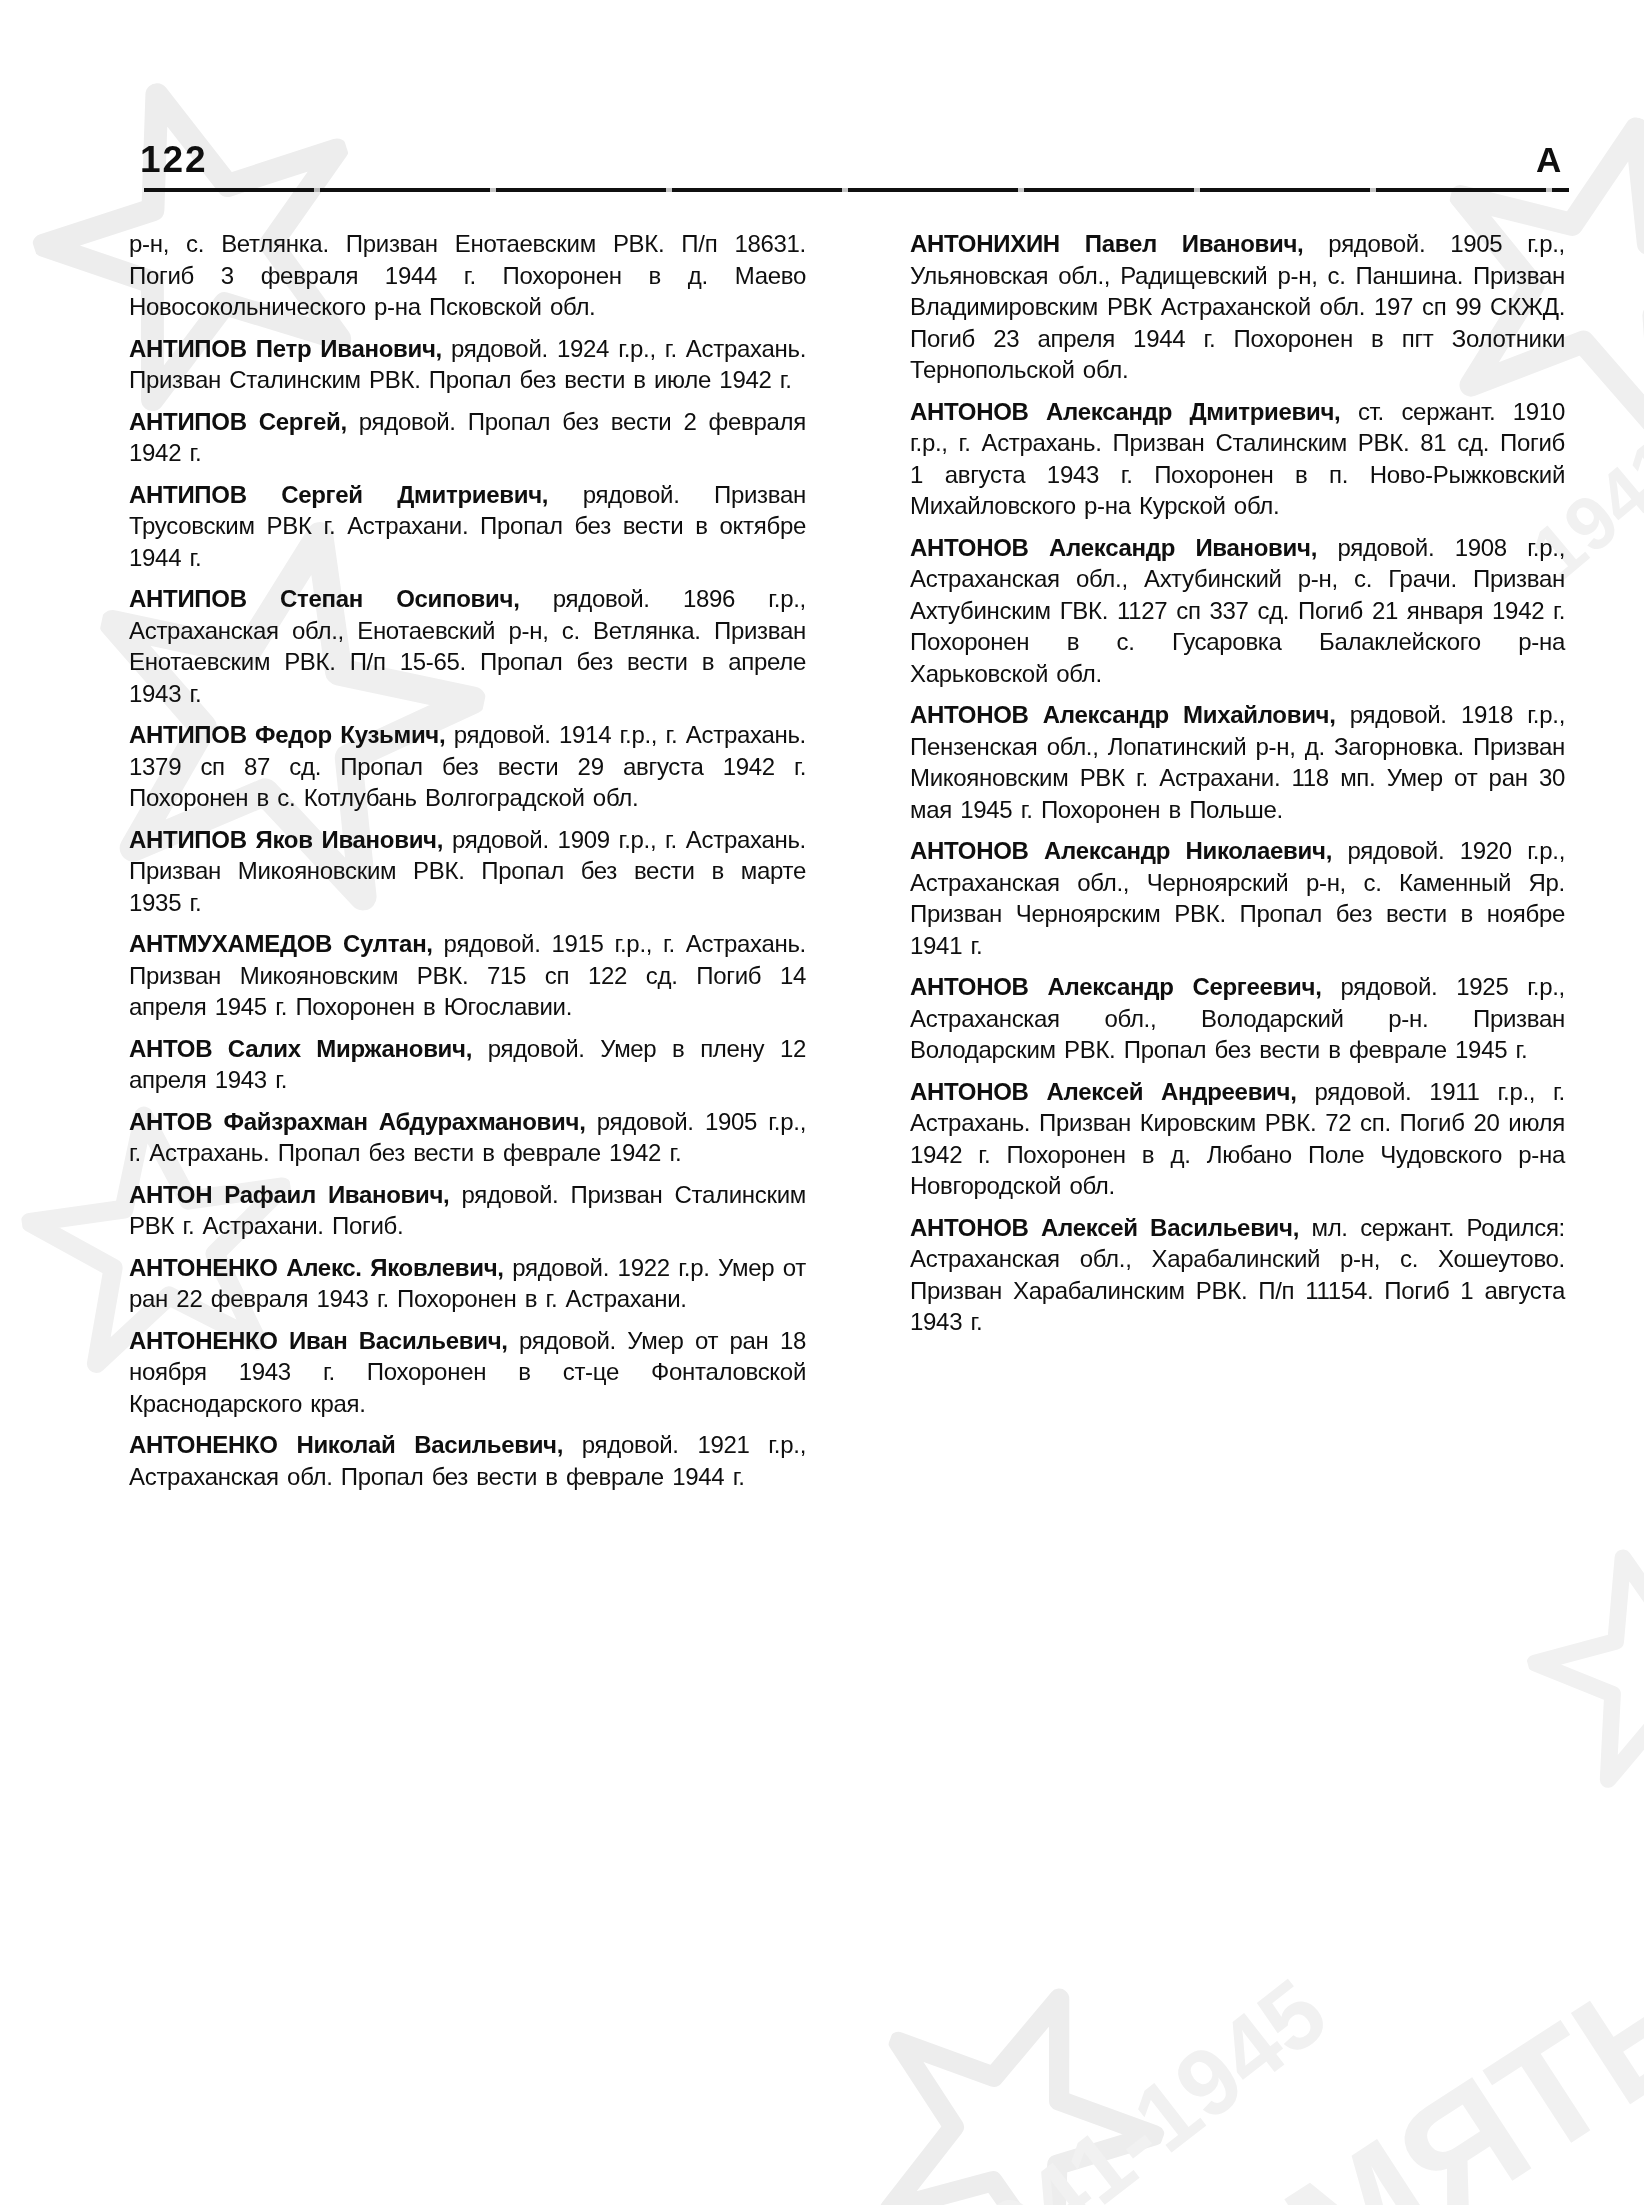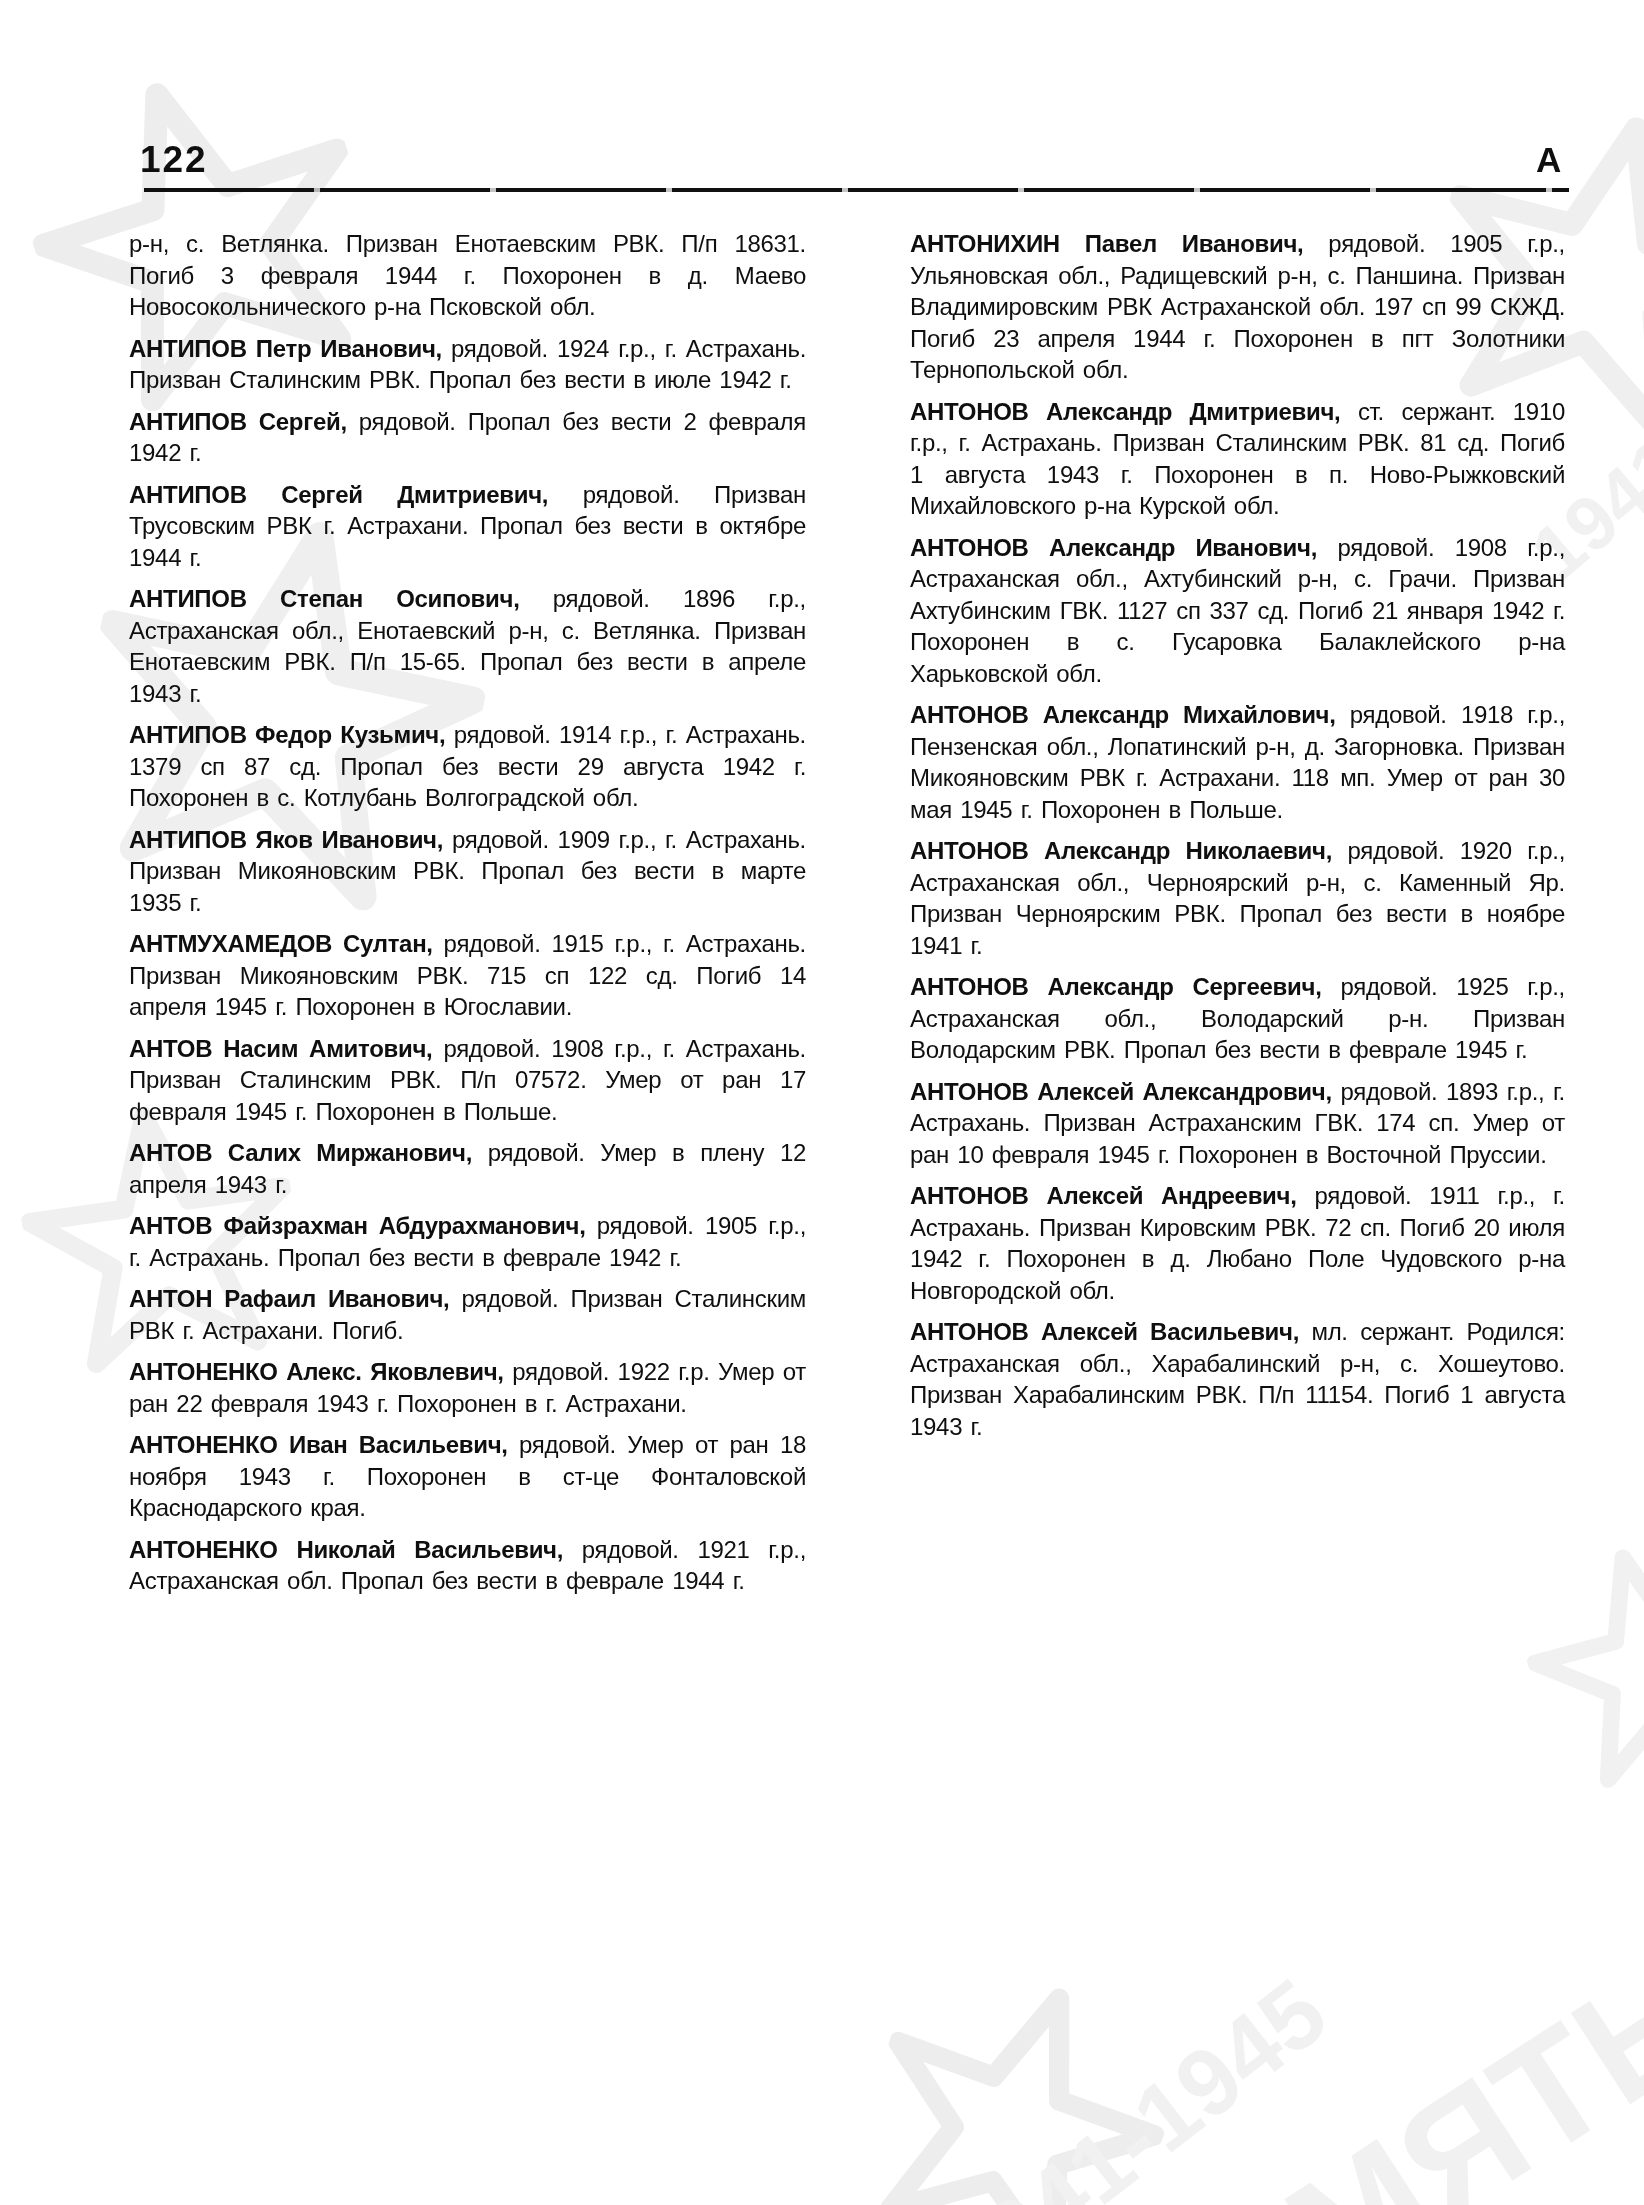--- a/index.html
+++ b/index.html
@@ -95,34 +95,32 @@
 
   <div class="col col-left" id="col-left">
       <p class="entry"><span>р-н, с. Ветлянка. Призван Енотаевским РВК. П/п 18631. Погиб 3 февраля 1944 г. Похоронен в д. Маево Новосокольнического р-на Псковской обл.</span></p>
       <p class="entry"><span class="entry-name">АНТИПОВ Петр Иванович, </span><span>рядовой. 1924 г.р., г. Астрахань. Призван Сталинским РВК. Пропал без вести в июле 1942 г.</span></p>
       <p class="entry"><span class="entry-name">АНТИПОВ Сергей, </span><span>рядовой. Пропал без вести 2 февраля 1942 г.</span></p>
       <p class="entry"><span class="entry-name">АНТИПОВ Сергей Дмитриевич, </span><span>рядовой. Призван Трусовским РВК г. Астрахани. Пропал без вести в октябре 1944 г.</span></p>
       <p class="entry"><span class="entry-name">АНТИПОВ Степан Осипович, </span><span>рядовой. 1896 г.р., Астраханская обл., Енотаевский р-н, с. Ветлянка. Призван Енотаевским РВК. П/п 15-65. Пропал без вести в апреле 1943 г.</span></p>
       <p class="entry"><span class="entry-name">АНТИПОВ Федор Кузьмич, </span><span>рядовой. 1914 г.р., г. Астрахань. 1379 сп 87 сд. Пропал без вести 29 августа 1942 г. Похоронен в с. Котлубань Волгоградской обл.</span></p>
       <p class="entry"><span class="entry-name">АНТИПОВ Яков Иванович, </span><span>рядовой. 1909 г.р., г. Астрахань. Призван Микояновским РВК. Пропал без вести в марте 1935 г.</span></p>
       <p class="entry"><span class="entry-name">АНТМУХАМЕДОВ Султан, </span><span>рядовой. 1915 г.р., г. Астрахань. Призван Микояновским РВК. 715 сп 122 сд. Погиб 14 апреля 1945 г. Похоронен в Югославии.</span></p>
-      <p class="entry"><span class="entry-name">АНТОВ Насим Амитович, </span><span>рядовой. 1908 г.р., г. Астрахань. Призван Сталинским РВК. П/п 07572. Умер от ран 17 февраля 1945 г. Похоронен в Польше.</span></p>
       <p class="entry"><span class="entry-name">АНТОВ Салих Миржанович, </span><span>рядовой. Умер в плену 12 апреля 1943 г.</span></p>
       <p class="entry"><span class="entry-name">АНТОВ Файзрахман Абдурахманович, </span><span>рядовой. 1905 г.р., г. Астрахань. Пропал без вести в феврале 1942 г.</span></p>
       <p class="entry"><span class="entry-name">АНТОН Рафаил Иванович, </span><span>рядовой. Призван Сталинским РВК г. Астрахани. Погиб.</span></p>
       <p class="entry"><span class="entry-name">АНТОНЕНКО Алекс. Яковлевич, </span><span>рядовой. 1922 г.р. Умер от ран 22 февраля 1943 г. Похоронен в г. Астрахани.</span></p>
       <p class="entry"><span class="entry-name">АНТОНЕНКО Иван Васильевич, </span><span>рядовой. Умер от ран 18 ноября 1943 г. Похоронен в ст-це Фонталовской Краснодарского края.</span></p>
       <p class="entry"><span class="entry-name">АНТОНЕНКО Николай Васильевич, </span><span>рядовой. 1921 г.р., Астраханская обл. Пропал без вести в феврале 1944 г.</span></p>
     </div>
   <div class="col col-right" id="col-right">
       <p class="entry"><span class="entry-name">АНТОНИХИН Павел Иванович, </span><span>рядовой. 1905 г.р., Ульяновская обл., Радищевский р-н, с. Паншина. Призван Владимировским РВК Астраханской обл. 197 сп 99 СКЖД. Погиб 23 апреля 1944 г. Похоронен в пгт Золотники Тернопольской обл.</span></p>
       <p class="entry"><span class="entry-name">АНТОНОВ Александр Дмитриевич, </span><span>ст. сержант. 1910 г.р., г. Астрахань. Призван Сталинским РВК. 81 сд. Погиб 1 августа 1943 г. Похоронен в п. Ново-Рыжковский Михайловского р-на Курской обл.</span></p>
       <p class="entry"><span class="entry-name">АНТОНОВ Александр Иванович, </span><span>рядовой. 1908 г.р., Астраханская обл., Ахтубинский р-н, с. Грачи. Призван Ахтубинским ГВК. 1127 сп 337 сд. Погиб 21 января 1942 г. Похоронен в с. Гусаровка Балаклейского р-на Харьковской обл.</span></p>
       <p class="entry"><span class="entry-name">АНТОНОВ Александр Михайлович, </span><span>рядовой. 1918 г.р., Пензенская обл., Лопатинский р-н, д. Загорновка. Призван Микояновским РВК г. Астрахани. 118 мп. Умер от ран 30 мая 1945 г. Похоронен в Польше.</span></p>
       <p class="entry"><span class="entry-name">АНТОНОВ Александр Николаевич, </span><span>рядовой. 1920 г.р., Астраханская обл., Черноярский р-н, с. Каменный Яр. Призван Черноярским РВК. Пропал без вести в ноябре 1941 г.</span></p>
       <p class="entry"><span class="entry-name">АНТОНОВ Александр Сергеевич, </span><span>рядовой. 1925 г.р., Астраханская обл., Володарский р-н. Призван Володарским РВК. Пропал без вести в феврале 1945 г.</span></p>
-      <p class="entry"><span class="entry-name">АНТОНОВ Алексей Александрович, </span><span>рядовой. 1893 г.р., г. Астрахань. Призван Астраханским ГВК. 174 сп. Умер от ран 10 февраля 1945 г. Похоронен в Восточной Пруссии.</span></p>
       <p class="entry"><span class="entry-name">АНТОНОВ Алексей Андреевич, </span><span>рядовой. 1911 г.р., г. Астрахань. Призван Кировским РВК. 72 сп. Погиб 20 июля 1942 г. Похоронен в д. Любано Поле Чудовского р-на Новгородской обл.</span></p>
       <p class="entry"><span class="entry-name">АНТОНОВ Алексей Васильевич, </span><span>мл. сержант. Родился: Астраханская обл., Харабалинский р-н, с. Хошеутово. Призван Харабалинским РВК. П/п 11154. Погиб 1 августа 1943 г.</span></p>
     </div>
 
 </div>
 
 
 </body></html>

